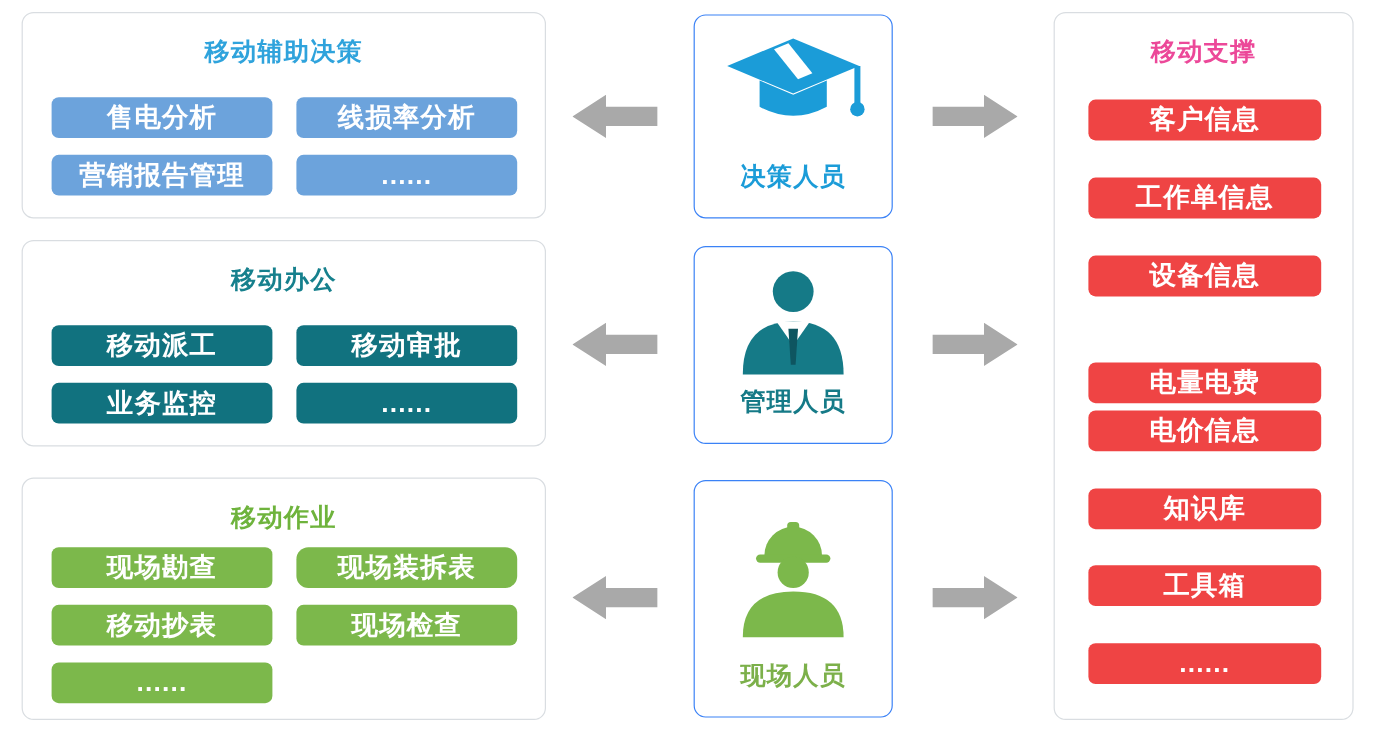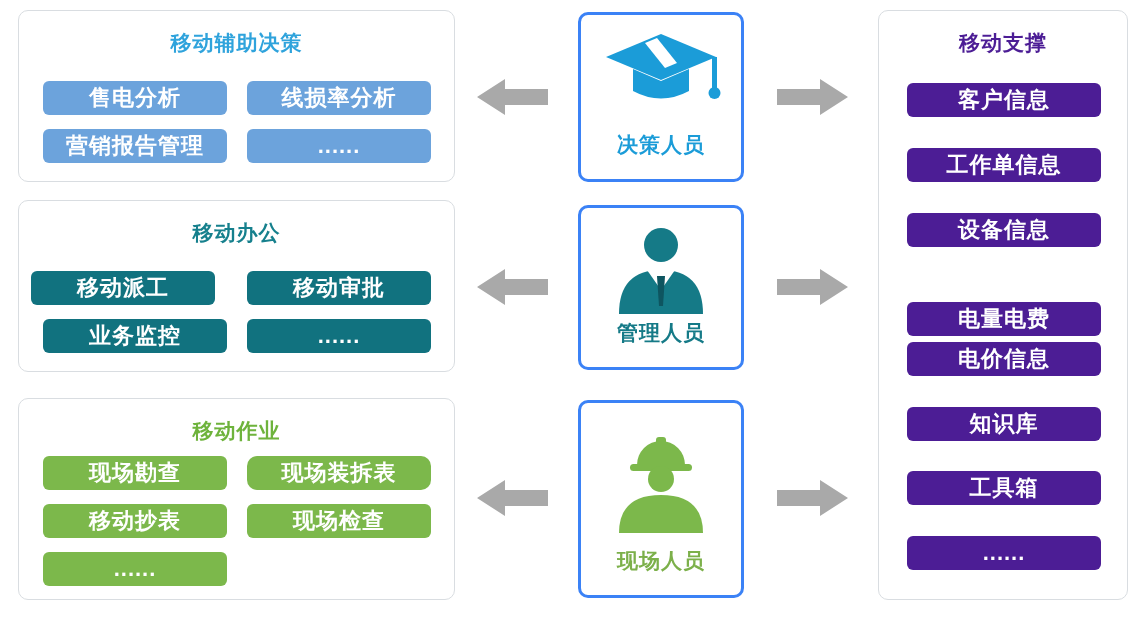--- a/index.html
+++ b/index.html
@@ -3,46 +3,46 @@
 <meta charset="utf-8">
 <style>
   html,body{margin:0;padding:0;background:#ffffff;font-family:"Liberation Sans",sans-serif;}
   .stage{position:relative;width:1145px;height:617px;background:#ffffff;overflow:hidden;}
   .panel{position:absolute;background:#ffffff;border:1px solid #d9dde1;border-radius:10px;box-sizing:border-box;}
   .panel-title{position:absolute;left:0;top:18px;width:100%;text-align:center;font-size:21px;font-weight:bold;letter-spacing:1px;}
   .btn{position:absolute;height:34px;border-radius:6px;color:#ffffff;font-size:22px;font-weight:bold;display:flex;align-items:center;justify-content:center;letter-spacing:1px;}
   .btn.blue{background:#6ca3dc;}
   .btn.teal{background:#11727f;}
   .btn.green{background:#7cb84b;}
-  .btn.dark{background:#4c1d95;}
+  .btn.dark{background:#ef4444;}
   .title-blue{color:#2fa3dc;}
   .title-teal{color:#16808d;}
   .title-green{color:#6eb33c;}
-  .title-dark{color:#4c1d95;}
-  .role-box{position:absolute;background:#ffffff;border:3px solid #3b82f6;border-radius:10px;box-sizing:border-box;}
+  .title-dark{color:#ec4899;}
+  .role-box{position:absolute;background:#ffffff;border:1px solid #3b82f6;border-radius:10px;box-sizing:border-box;}
   .role-icon{position:absolute;left:0;top:14px;width:100%;display:flex;justify-content:center;}
   .role-label{position:absolute;left:0;bottom:20px;width:100%;text-align:center;font-size:21px;font-weight:bold;letter-spacing:1px;}
   .arrow{position:absolute;width:71px;height:36px;}
 </style>
 </head>
 <body>
 
 <div class="stage">
 
   <div class="panel" style="left:18px;top:10px;width:437px;height:172px;">
     <div class="panel-title title-blue">移动辅助决策</div>
     <div class="btn blue" style="left:24px;top:70px;width:184px;">售电分析</div>
     <div class="btn blue" style="left:24px;top:118px;width:184px;">营销报告管理</div>
     <div class="btn blue" style="left:228px;top:70px;width:184px;">线损率分析</div>
     <div class="btn blue" style="left:228px;top:118px;width:184px;">......</div>
   </div>
 
   <div class="panel" style="left:18px;top:200px;width:437px;height:172px;">
     <div class="panel-title title-teal">移动办公</div>
-    <div class="btn teal" style="left:12px;top:70px;width:184px;text-align:center;">移动派工</div>
+    <div class="btn teal" style="left:24px;top:70px;width:184px;text-align:center;">移动派工</div>
     <div class="btn teal" style="left:228px;top:70px;width:184px;">移动审批</div>
     <div class="btn teal" style="left:24px;top:118px;width:184px;">业务监控</div>
     <div class="btn teal" style="left:228px;top:118px;width:184px;">......</div>
   </div>
 
   <div class="panel" style="left:18px;top:398px;width:437px;height:202px;">
     <div class="panel-title title-green">移动作业</div>
     <div class="btn green" style="left:24px;top:57px;width:184px;">现场勘查</div>
     <div class="btn green" style="left:228px;top:57px;width:184px;border-radius:10px;">现场装拆表</div>
     <div class="btn green" style="left:24px;top:105px;width:184px;">移动抄表</div>

